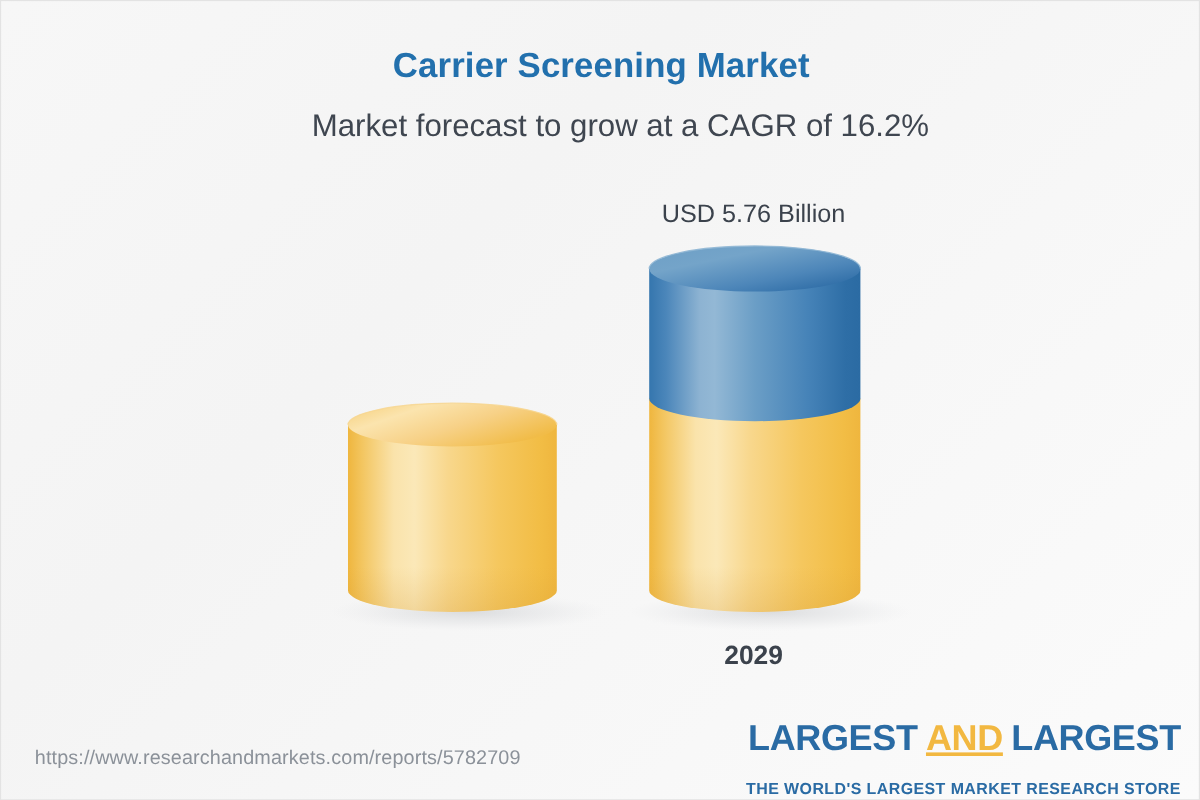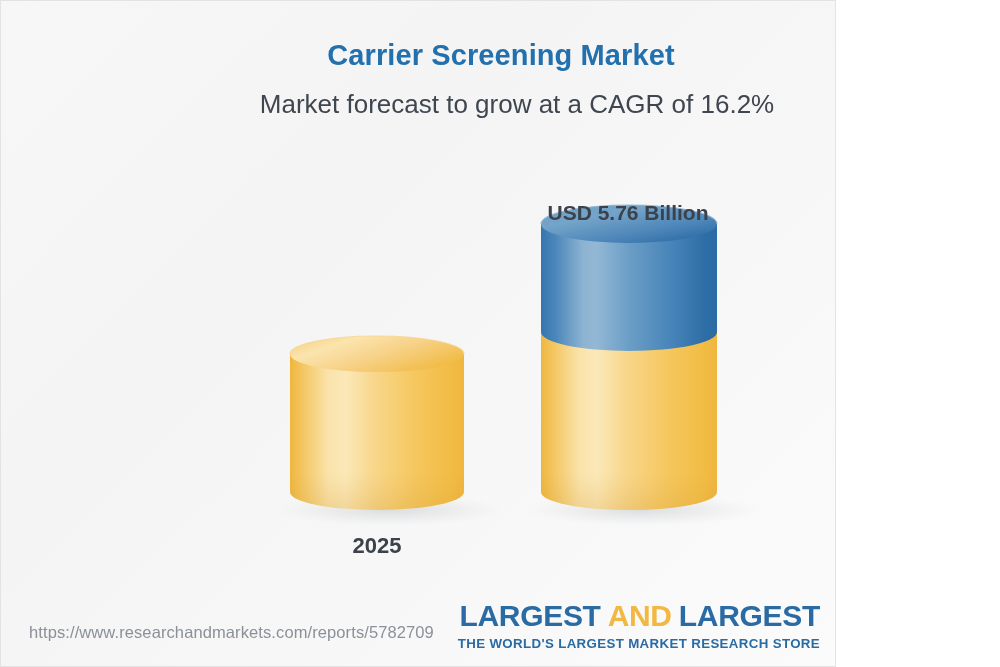--- a/index.html
+++ b/index.html
@@ -8,21 +8,21 @@
   }
   body {
     width: 1000px;
     height: 667px;
     font-family: "Liberation Sans", sans-serif;
     background: #ffffff;
     overflow: hidden;
   }
   .canvas {
     position: relative;
-    width: 836px;
+    width: 1000px;
     height: 667px;
     box-sizing: border-box;
     border: 1px solid #e3e3e3;
     background: linear-gradient(135deg, #f7f7f7 0%, #f4f4f4 35%, #fbfbfb 100%);
   }
 
   
   .chart-title {
     position: absolute;
     left: 0;
@@ -44,24 +44,23 @@
     font-weight: normal;
     color: #3f4650;
     margin-left: 16px;
   }
 
   
   .value-label {
     position: absolute;
     text-align: center;
     font-size: 21px;
-    font-weight: bold;
+    font-weight: normal;
     color: #3b424c;
     white-space: nowrap;
-    margin-top: 34px;
   }
   #label-2025 { left: 256px; top: 290px; width: 240px; }
   #label-2029 { left: 507px; top: 166px; width: 240px; }
 
   
   .cat-label {
     position: absolute;
     text-align: center;
     font-size: 22px;
     font-weight: bold;
@@ -93,23 +92,23 @@
     text-align: right;
     line-height: 1;
   }
   .logo-main {
     font-size: 30px;
     font-weight: bold;
     color: #2a6ba4;
     letter-spacing: -0.3px;
     white-space: nowrap;
   }
-  .logo-main .logo-and { color: #f2b841; }
+  .logo-main .logo-and { color: #f2b841; text-decoration: underline; }
   .logo-tagline {
-    margin-top: 6px;
+    margin-top: 20px;
     font-size: 13.3px;
     font-weight: bold;
     color: #2a6ba4;
     letter-spacing: 0.35px;
     white-space: nowrap;
   }
 </style>
 </head>
 <body>
 
@@ -188,22 +187,22 @@
       <path d="M 540,223 L 540,331 A 88,19 0 0 0 716,331 L 716,223 Z" fill="url(#gradBlueBody)"></path>
 
       <ellipse cx="628" cy="223" rx="88" ry="19" fill="url(#gradBlueTop)"></ellipse>
       <path d="M 540,223 A 88,19 0 0 1 716,223" fill="none" stroke="#8fb6d4" stroke-width="1.1" opacity="0.9"></path>
     </g>
   </svg>
 
 
   <div class="value-label" id="label-2029">USD 5.76 Billion</div>
 
-  <div class="cat-label" id="cat-2025">2025</div>
-
+
+  <div class="cat-label" id="cat-2029">2029</div>
 
   <div class="source-url">https://www.researchandmarkets.com/reports/5782709</div>
 
   <div class="logo">
     <div class="logo-main"><span>LARGEST</span><span class="logo-and" style="margin:0 7px;">AND</span><span>LARGEST</span></div>
     <div class="logo-tagline">THE WORLD'S LARGEST MARKET RESEARCH STORE</div>
   </div>
 
 </div>
 

